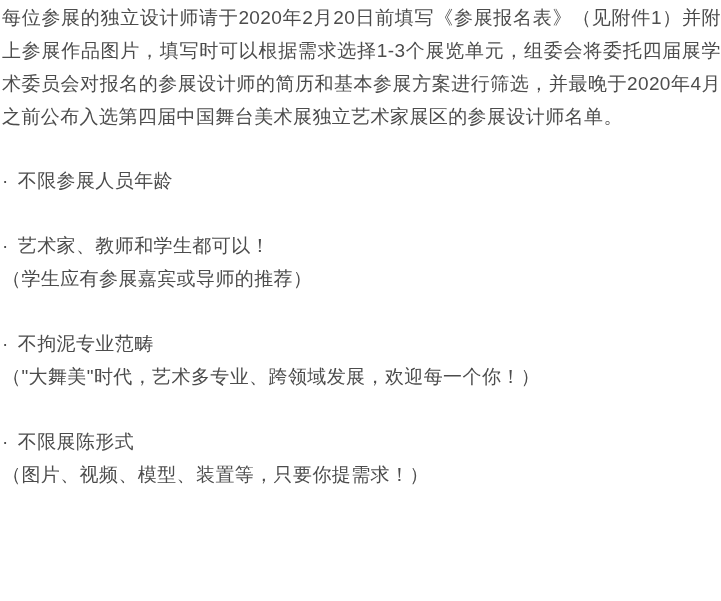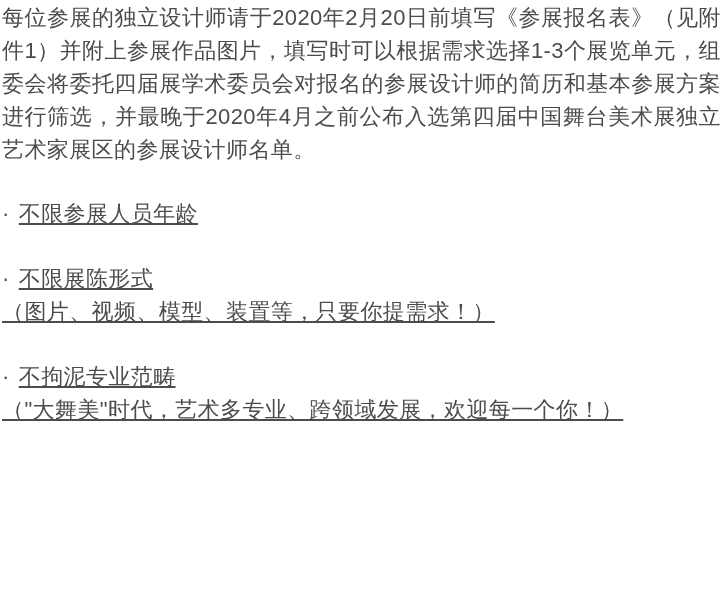--- a/index.html
+++ b/index.html
@@ -10,32 +10,31 @@
   body {
     width: 721px;
     height: 601px;
     overflow: hidden;
     font-family: "Liberation Sans", "DejaVu Sans", sans-serif;
   }
   .article {
     box-sizing: border-box;
     width: 721px;
     padding: 1px 0 0 2px;
-    font-size: 22px;
+    font-size: 19px;
     line-height: 33px;
     color: #4c4c4c;
     letter-spacing: 0.4px;
   }
   .para {
     margin: 0 0 31px 0;
     text-align: justify;
   }
   .bullet-item {
     margin: 0 0 32px 0;
-    text-decoration: underline;
   }
   .bullet-line {
     white-space: nowrap;
   }
   .dot {
     display: inline-block;
     margin-right: 9px;
   }
   .bullet-note {
     
@@ -49,28 +48,34 @@
   <p class="para">每位参展的独立设计师请于2020年2月20日前填写《参展报名表》（见附件1）并附上参展作品图片，填写时可以根据需求选择1-3个展览单元，组委会将委托四届展学术委员会对报名的参展设计师的简历和基本参展方案进行筛选，并最晚于2020年4月之前公布入选第四届中国舞台美术展独立艺术家展区的参展设计师名单。</p>
 
 
   <div class="bullet-item">
     <div class="bullet-line">
       <span class="dot">·</span><span>不限参展人员年龄</span>
     </div>
     <div class="bullet-note"></div>
   </div>
 
-
   <div class="bullet-item">
     <div class="bullet-line">
-      <span class="dot">·</span><span>不限展陈形式</span>
+      <span class="dot">·</span><span>艺术家、教师和学生都可以！</span>
     </div>
-    <div class="bullet-note">（图片、视频、模型、装置等，只要你提需求！）</div>
+    <div class="bullet-note">（学生应有参展嘉宾或导师的推荐）</div>
   </div>
 
   <div class="bullet-item">
     <div class="bullet-line">
       <span class="dot">·</span><span>不拘泥专业范畴</span>
     </div>
     <div class="bullet-note">（"大舞美"时代，艺术多专业、跨领域发展，欢迎每一个你！）</div>
   </div>
 
+  <div class="bullet-item">
+    <div class="bullet-line">
+      <span class="dot">·</span><span>不限展陈形式</span>
+    </div>
+    <div class="bullet-note">（图片、视频、模型、装置等，只要你提需求！）</div>
+  </div>
+
 </div>
 
 </body></html>

